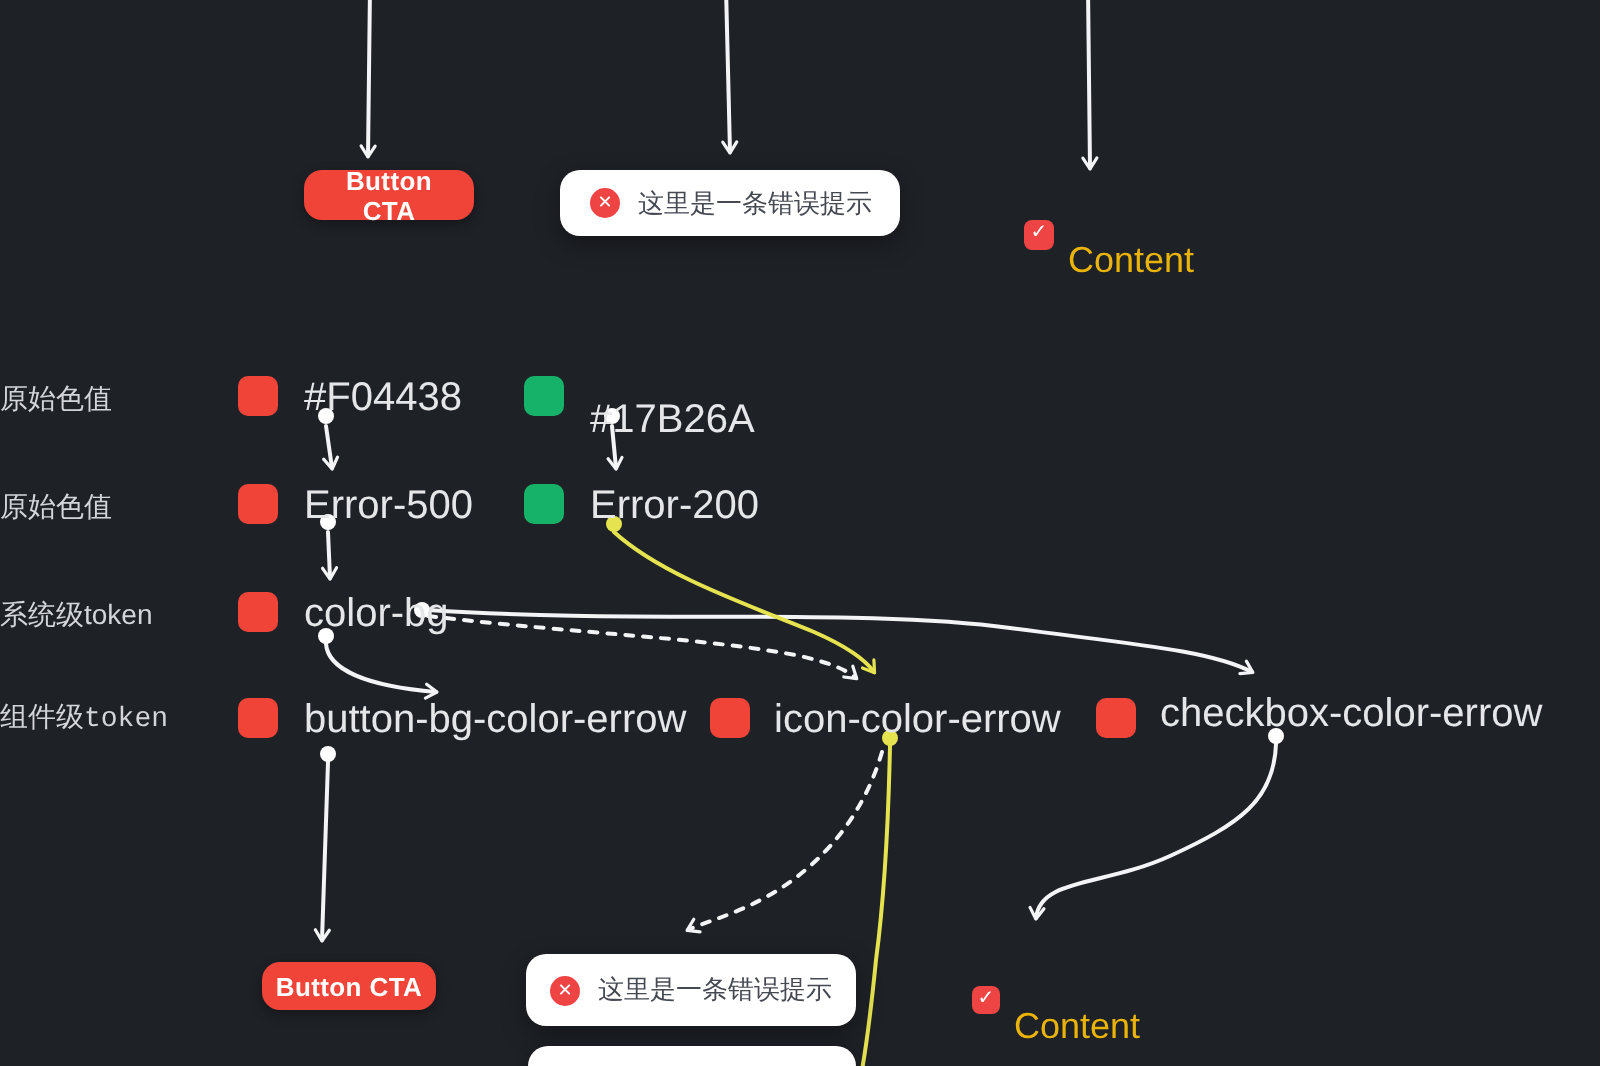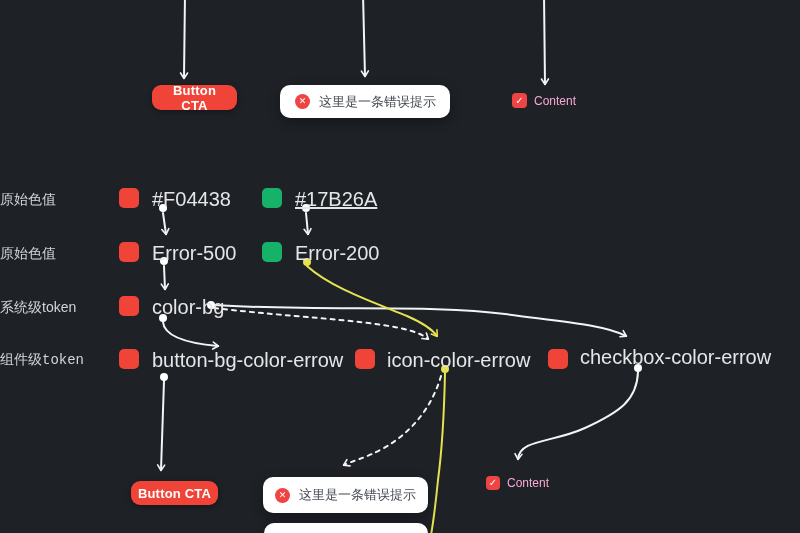--- a/index.html
+++ b/index.html
@@ -26,21 +26,21 @@
     width:15px;height:15px;border-radius:50%;background:#ef4444;flex:0 0 15px;
     display:flex;align-items:center;justify-content:center;
     color:#ffffff;font-size:9px;font-weight:700;line-height:1;
   }
   .toast-text{color:#454a52;font-size:13px;font-weight:500;margin-left:9px;white-space:nowrap;}
   .checkbox{
     width:15px;height:15px;border-radius:4px;background:#ef4444;
     display:flex;align-items:center;justify-content:center;
     color:#ffffff;font-size:10px;font-weight:700;line-height:1;cursor:pointer;
   }
-  .cb-label{color:#f9a8d4;font-size:12px;margin-left:7px;}
+  .cb-label{color:#eab308;font-size:18px;margin-left:7px;margin-top:27px;}
   .cb-wrap{display:flex;align-items:center;}
   
   .row-label{
     width:95px;text-align:left;color:#d3d5d8;font-size:14px;line-height:18px;white-space:nowrap;
   }
   .swatch{width:20px;height:20px;border-radius:5px;}
   .swatch.red{background:#f04438;}
   .swatch.green{background:#17b26a;}
   .token-text{color:#e4e6e8;font-size:20px;line-height:20px;white-space:nowrap;}
   .partial-toast{
@@ -102,21 +102,21 @@
 
 <div class="abs cb-wrap" style="left:512px;top:93px;">
   <span class="checkbox">✓</span>
   <span class="cb-label">Content</span>
 </div>
 
 <div class="abs row-label" style="left:0;top:190px;">原始色值</div>
 <div class="abs swatch red" style="left:119px;top:188px;"></div>
 <div class="abs token-text" style="left:152px;top:189px;">#F04438</div>
 <div class="abs swatch green" style="left:262px;top:188px;"></div>
-<div class="abs token-text" style="left:295px;top:189px;text-decoration:underline;">#17B26A</div>
+<div class="abs token-text" style="left:295px;top:200px;">#17B26A</div>
 
 <div class="abs row-label" style="left:0;top:244px;">原始色值</div>
 <div class="abs swatch red" style="left:119px;top:242px;"></div>
 <div class="abs token-text" style="left:152px;top:243px;">Error-500</div>
 <div class="abs swatch green" style="left:262px;top:242px;"></div>
 <div class="abs token-text" style="left:295px;top:243px;">Error-200</div>
 
 <div class="abs row-label" style="left:0;top:298px;">系统级token</div>
 <div class="abs swatch red" style="left:119px;top:296px;"></div>
 <div class="abs token-text" style="left:152px;top:297px;">color-bg</div>

